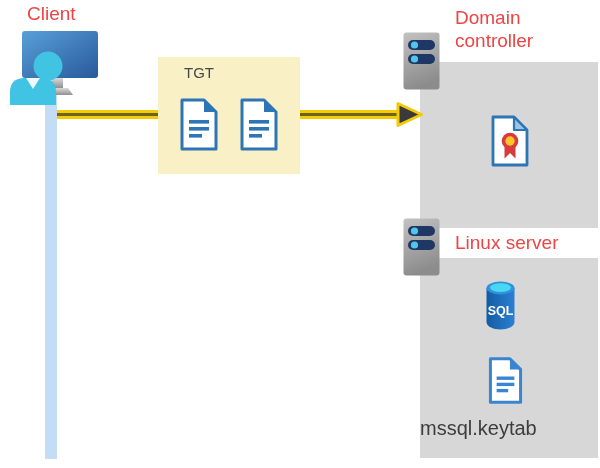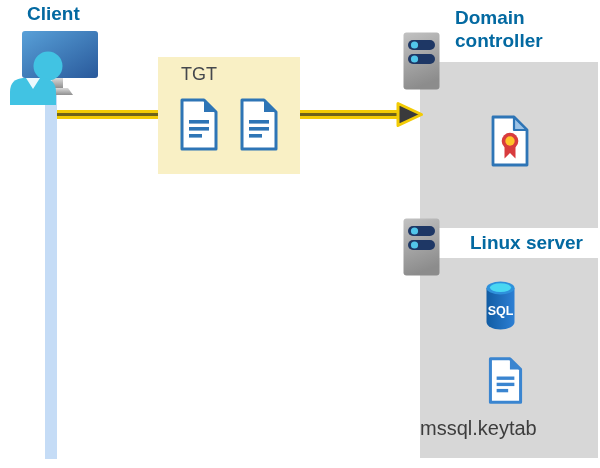--- a/index.html
+++ b/index.html
@@ -1,25 +1,25 @@
 <!DOCTYPE html>
 <html><head>
 <meta charset="utf-8">
 <style>
   html,body{margin:0;padding:0;background:#fff;}
   .stage{
     position:relative;width:600px;height:468px;background:#ffffff;
     font-family:"Liberation Sans",sans-serif;overflow:hidden;
   }
   .abs{position:absolute;}
-  .title{font-weight:700;color:#0369a1;font-size:19px;line-height:23px;}
+  .title{font-weight:400;color:#ef4444;font-size:19px;line-height:23px;}
   .client-title{left:27px;top:2px;}
   .dc-title{left:455px;top:6px;width:135px;}
-  .lx-title{left:438px;top:231px;width:145px;white-space:nowrap;text-align:right;}
-  .sublabel{font-size:18px;color:#45484d;font-weight:400;text-align:center;}
+  .lx-title{left:455px;top:231px;width:145px;white-space:nowrap;}
+  .sublabel{font-size:15px;color:#45484d;font-weight:400;text-align:center;}
   .tgt-label{left:174px;top:64px;width:50px;}
   .spn-label{left:234px;top:64px;width:50px;}
   .keytab-label{left:420px;top:417px;width:178px;font-size:20px;color:#3d3d3d;
     font-weight:400;text-align:left;}
   .panel{background:#d7d7d7;}
   .dc-panel{left:420px;top:62px;width:178px;height:166px;z-index:1;}
   .lx-panel{left:420px;top:258px;width:178px;height:200px;z-index:1;}
   .ticket-box{left:158px;top:57px;width:142px;height:117px;background:#f9f0c5;z-index:3;}
   .client-line{left:45px;top:93px;width:12px;height:366px;background:#c5dcf6;z-index:0;}
   .arrow-shaft{left:57px;top:110px;width:342px;height:9px;z-index:2;}

